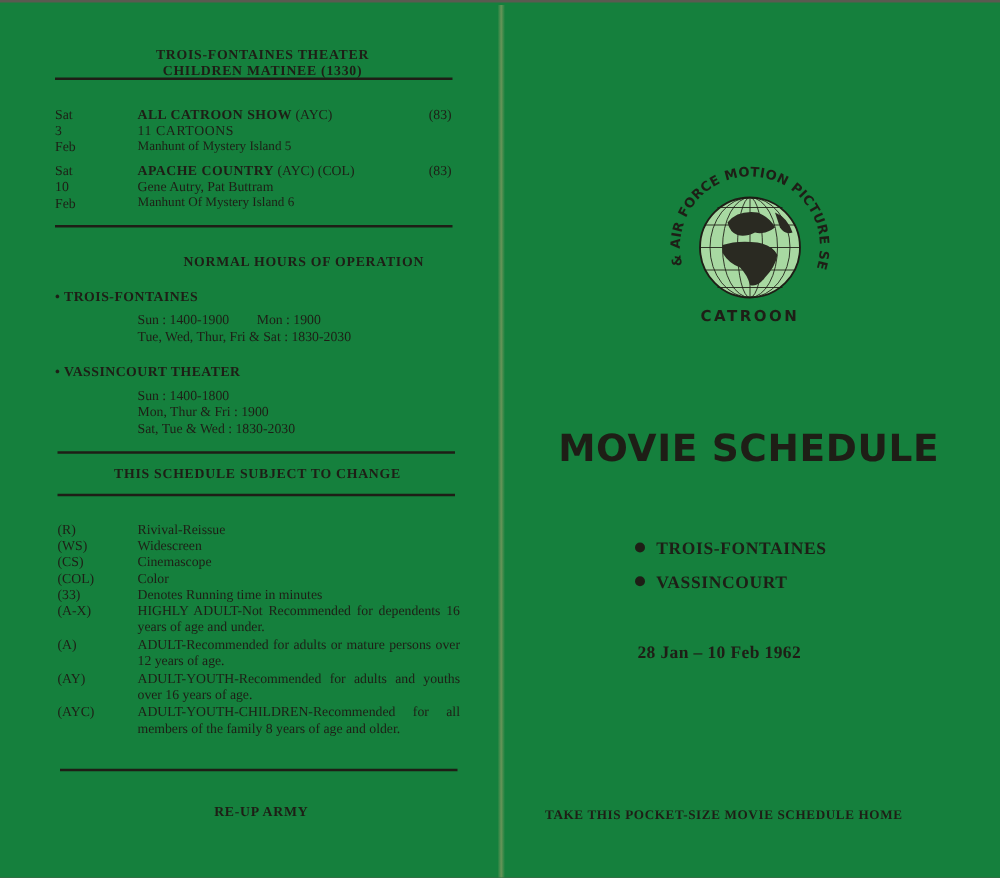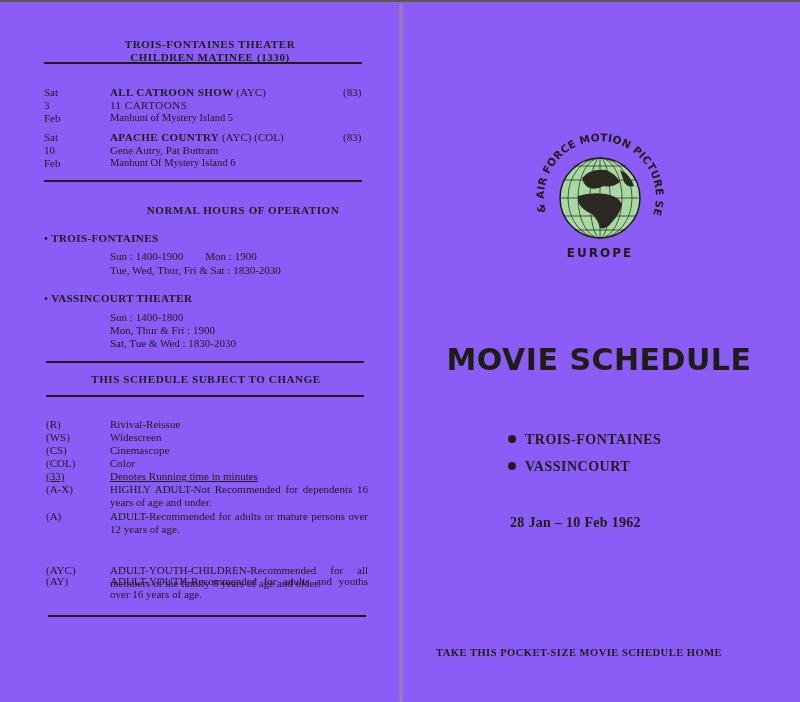--- a/index.html
+++ b/index.html
@@ -1,17 +1,17 @@
 <!DOCTYPE html>
 <html><head>
 <meta charset="utf-8">
 <style>
   * { margin:0; padding:0; box-sizing:border-box; }
   body { width:800px; height:702px; background:#5a5a50; overflow:hidden; position:relative; font-family:"Liberation Serif", serif; color:#1e1e16; }
-  .paper { position:absolute; left:0; top:2px; width:800px; height:700px; background:#8b5cf6; }
+  .paper { position:absolute; left:0; top:2px; width:800px; height:700px; background:#15803d; }
   .fold { position:absolute; left:398px; top:2px; width:6px; height:700px; background:linear-gradient(90deg, rgba(150,170,120,0) 0%, rgba(170,165,110,0.55) 50%, rgba(150,170,120,0) 100%); }
   .panel-left { position:absolute; left:0; top:0; width:400px; height:700px; }
   .panel-right { position:absolute; left:404px; top:0; width:396px; height:700px; }
   .abs { position:absolute; }
   .hdr { font-weight:bold; font-size:11px; letter-spacing:0.6px; text-align:center; }
   .rule { position:absolute; height:2px; background:#1e1e16; }
   .bold { font-weight:bold; letter-spacing:0.4px; }
   .row { position:absolute; font-size:11px; }
   .legend-row { position:absolute; left:46px; width:322px; font-size:11px; line-height:13.3px; display:flex; }
   .legend-code { width:64px; flex:none; }
@@ -87,43 +87,44 @@
           <span class="legend-desc">Widescreen</span>
         </div>
       <div class="legend-row" style="top:442px;">
           <span class="legend-code">(CS)</span>
           <span class="legend-desc">Cinemascope</span>
         </div>
       <div class="legend-row" style="top:455px;">
           <span class="legend-code">(COL)</span>
           <span class="legend-desc">Color</span>
         </div>
-      <div class="legend-row" style="top:468px;text-decoration:underline;">
+      <div class="legend-row" style="top:468px;">
           <span class="legend-code">(33)</span>
           <span class="legend-desc">Denotes Running time in minutes</span>
         </div>
       <div class="legend-row" style="top:481px;">
           <span class="legend-code">(A-X)</span>
           <span class="legend-desc">HIGHLY ADULT-Not Recommended for dependents 16 years of age and under.</span>
         </div>
       <div class="legend-row" style="top:508px;">
           <span class="legend-code">(A)</span>
           <span class="legend-desc">ADULT-Recommended for adults or mature persons over 12 years of age.</span>
         </div>
-      <div class="legend-row" style="top:535px;margin-top:38px;">
+      <div class="legend-row" style="top:535px;">
           <span class="legend-code">(AY)</span>
           <span class="legend-desc">ADULT-YOUTH-Recommended for adults and youths over 16 years of age.</span>
         </div>
       <div class="legend-row" style="top:562px;">
           <span class="legend-code">(AYC)</span>
           <span class="legend-desc">ADULT-YOUTH-CHILDREN-Recommended for all members of the family 8 years of age and older.</span>
         </div>
     </div>
 
     <div class="rule" style="left:48px;top:613px;width:318px;"></div>
+    <div class="abs hdr" style="left:0;top:642px;width:418px;">RE-UP ARMY</div>
   </div>
 
   <div class="fold"></div>
 
   <div class="panel-right">
 
     <div class="abs" style="left:116px;top:128px;width:160px;height:130px;">
       <svg width="160" height="130" viewBox="0 0 160 130">
         <defs>
           <path id="arcPath" d="M 26 82 A 56 56 0 1 1 134 82" fill="none"></path>
@@ -140,21 +141,21 @@
           <line x1="40" y1="68" x2="120" y2="68"></line>
           <line x1="44" y1="50" x2="116" y2="50"></line>
           <line x1="44" y1="86" x2="116" y2="86"></line>
           <line x1="54" y1="36" x2="106" y2="36"></line>
           <line x1="54" y1="100" x2="106" y2="100"></line>
         </g>
         <path d="M62 48 Q70 38 86 40 Q96 44 100 52 Q92 58 84 56 Q76 60 70 58 Q64 56 62 48 Z" fill="#2a2a22"></path>
         <path d="M58 66 Q70 62 86 64 Q98 66 102 74 Q100 84 92 92 Q86 100 80 98 Q78 90 72 84 Q62 80 58 72 Z" fill="#2a2a22"></path>
         <path d="M100 40 Q110 44 114 56 Q108 58 104 52 Z" fill="#2a2a22"></path>
       </svg>
-      <div class="abs" style="left:0;top:116px;width:160px;text-align:center;font-family:'DejaVu Sans',sans-serif;font-weight:bold;font-size:12px;letter-spacing:2px;">EUROPE</div>
+      <div class="abs" style="left:0;top:116px;width:160px;text-align:center;font-family:'DejaVu Sans',sans-serif;font-weight:bold;font-size:12px;letter-spacing:2px;">CATROON</div>
     </div>
 
     <div class="abs title" style="left:0;top:340px;width:390px;">MOVIE SCHEDULE</div>
 
     <div class="abs loc" style="left:104px;top:430px;">
       <span class="dot"></span><span>TROIS-FONTAINES</span>
     </div>
     <div class="abs loc" style="left:104px;top:457px;">
       <span class="dot"></span><span>VASSINCOURT</span>
     </div>

